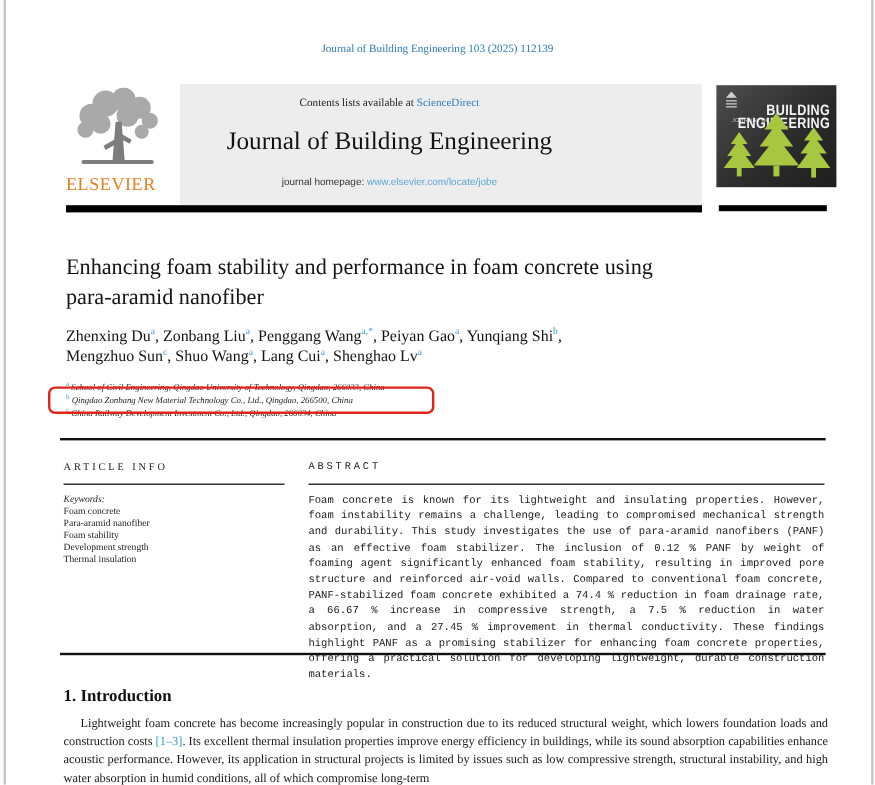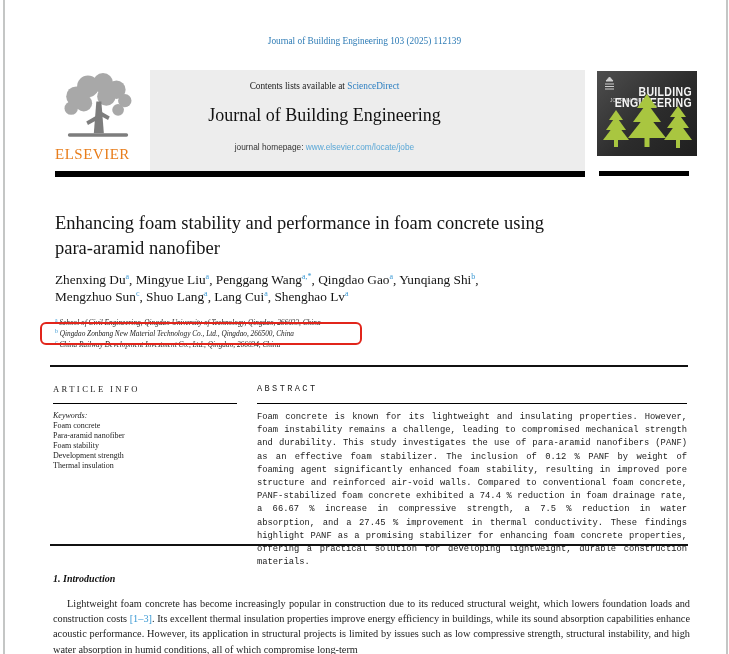--- a/index.html
+++ b/index.html
@@ -17,21 +17,21 @@
   
   .header-band{position:absolute;left:55px;top:70px;width:530px;height:101px;background:#ededed;}
   .logo-box{position:absolute;left:0;top:0;width:95px;height:101px;background:#ffffff;
     display:flex;flex-direction:column;align-items:flex-start;justify-content:flex-start;}
   .logo-tree{width:86px;height:72px;margin-top:3px;}
   .elsevier-word{font-size:15px;color:#e87d1b;letter-spacing:.5px;margin-top:1px;
     font-family:"Liberation Serif",serif;}
   .header-center{position:absolute;left:95px;top:0;width:349px;height:101px;text-align:center;}
   .contents-line{margin-top:11px;font-size:9.3px;color:#222;}
   .sd-link{color:#2d7fc1;cursor:pointer;}
-  .journal-title{margin-top:14px;font-size:18px;color:#111;}
+  .journal-title{margin-top:14px;font-size:21px;color:#111;}
   .homepage-line{margin-top:16px;font-family:"Liberation Sans",sans-serif;font-size:8.3px;color:#333;}
   .homepage-url{color:#5aa7d6;cursor:pointer;}
   .black-bar{position:absolute;background:#000;}
   .bar-main{left:55px;top:171px;width:530px;height:6px;}
   .bar-cover{left:599px;top:171px;width:90px;height:5px;}
 
   
   .cover{position:absolute;left:597px;top:71px;width:100px;height:85px;
     background:linear-gradient(135deg,#4e4e4e 0%,#2c2c2c 55%,#1f1f1f 100%);overflow:hidden;}
   .cover-emblem{position:absolute;left:7px;top:5px;width:11px;height:14px;opacity:.85;}
@@ -61,21 +61,21 @@
   
   .col-left{position:absolute;left:53px;top:384px;width:184px;}
   .col-right{position:absolute;left:257px;top:384px;width:430px;font-family:Liberation Mono, monospace;}
   .col-heading{font-size:8.6px;letter-spacing:2.4px;color:#222;}
   .col-rule{border:0;border-top:1.3px solid #000;margin:9px 0 7px 0;}
   .kw-label{font-size:8px;font-style:italic;line-height:10px;color:#222;}
   .kw-item{font-size:8px;line-height:10px;color:#222;}
   .abstract-text{font-size:8.8px;line-height:13.2px;text-align:justify;color:#1a1a1a;}
 
   
-  .intro-heading{position:absolute;left:53px;top:573px;font-size:10px;font-weight:bold;color:#111;font-style:italic;}
+  .intro-heading{position:absolute;left:53px;top:573px;font-size:14px;font-weight:bold;color:#111;}
   .intro-para{position:absolute;left:53px;top:596px;width:637px;font-size:10.3px;
     line-height:15.2px;text-align:justify;text-indent:14px;color:#1a1a1a;}
   .cite-link{color:#3b99d4;cursor:pointer;}
 </style>
 </head>
 <body>
 
 <div class="page">
   <div class="page-edge edge-left"></div>
   <div class="page-edge edge-right"></div>
@@ -145,22 +145,22 @@
     </svg>
   </div>
   <div class="black-bar bar-cover"></div>
 
   <div class="art-title">
     <div>Enhancing foam stability and performance in foam concrete using</div>
     <div>para-aramid nanofiber</div>
   </div>
 
   <div class="authors">
-    <div><span>Zhenxing Du</span><sup>a</sup><span>, </span><span>Mingyue Liu</span><sup>a</sup><span>, </span><span>Penggang Wang</span><sup>a,*</sup><span>, </span><span>Qingdao Gao</span><sup>a</sup><span>, </span><span>Yunqiang Shi</span><sup>b</sup><span>,</span></div>
-    <div><span>Mengzhuo Sun</span><sup>c</sup><span>, </span><span>Shuo Lang</span><sup>a</sup><span>, </span><span>Lang Cui</span><sup>a</sup><span>, </span><span>Shenghao Lv</span><sup>a</sup></div>
+    <div><span>Zhenxing Du</span><sup>a</sup><span>, </span><span>Zonbang Liu</span><sup>a</sup><span>, </span><span>Penggang Wang</span><sup>a,*</sup><span>, </span><span>Peiyan Gao</span><sup>a</sup><span>, </span><span>Yunqiang Shi</span><sup>b</sup><span>,</span></div>
+    <div><span>Mengzhuo Sun</span><sup>c</sup><span>, </span><span>Shuo Wang</span><sup>a</sup><span>, </span><span>Lang Cui</span><sup>a</sup><span>, </span><span>Shenghao Lv</span><sup>a</sup></div>
   </div>
 
   <div class="affils">
     <div><sup>a</sup> <span>School of Civil Engineering, Qingdao University of Technology, Qingdao, 266033, China</span></div>
     <div><sup>b</sup> <span>Qingdao Zonbang New Material Technology Co., Ltd., Qingdao, 266500, China</span></div>
     <div><sup>c</sup> <span>China Railway Development Investment Co., Ltd., Qingdao, 266034, China</span></div>
   </div>
   <div class="red-box"></div>
 
   <div class="rule rule-top"></div>

